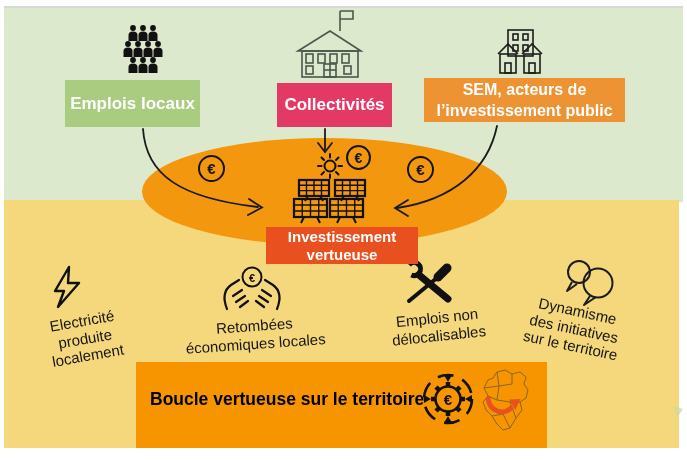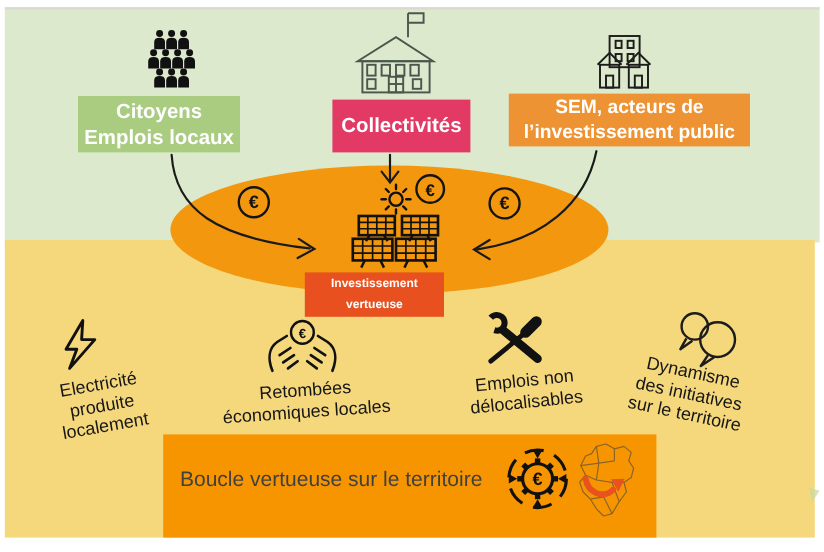--- a/index.html
+++ b/index.html
@@ -2,27 +2,27 @@
 <html><head>
 <meta charset="utf-8">
 <style>
   html,body{margin:0;padding:0;background:#ffffff;}
   .stage{position:relative;width:687px;height:460px;background:#ffffff;overflow:hidden;
          font-family:"Liberation Sans",sans-serif;}
   .bg-top{position:absolute;left:4px;top:6px;width:679px;height:194px;background:#dde9cc;border-top:2px solid #d9d9d4;}
   .bg-bottom{position:absolute;left:4px;top:200px;width:675px;height:248px;background:#f5d77c;}
   .ellipse{position:absolute;left:142px;top:138px;width:365px;height:107px;background:#f2970e;border-radius:50%;}
   .banner{position:absolute;left:136px;top:362px;width:411px;height:86px;background:#f79500;}
-  .banner-text{position:absolute;left:14px;top:27px;font-size:17.5px;font-weight:400;color:#404040;white-space:nowrap;}
+  .banner-text{position:absolute;left:14px;top:27px;font-size:17.5px;font-weight:700;color:#000000;white-space:nowrap;}
   .box{position:absolute;display:flex;flex-direction:column;justify-content:center;align-items:center;
        color:#ffffff;font-weight:700;text-align:center;z-index:4;}
   .box-citizens{left:65px;top:80px;width:135px;height:47px;background:#a9cc80;font-size:17px;line-height:22px;}
   .box-collectivities{left:277px;top:83px;width:115px;height:44px;background:#e23a64;font-size:17px;}
   .box-sem{left:424px;top:78px;width:201px;height:44px;background:#ee9333;font-size:16px;line-height:21px;}
-  .box-invest{left:254px;top:227px;width:116px;height:37px;background:#e8511f;font-size:10px;line-height:18px;z-index:6;}
+  .box-invest{left:266px;top:227px;width:152px;height:37px;background:#e8511f;font-size:15px;line-height:18px;z-index:6;}
   .coin{position:absolute;box-sizing:border-box;border:2.5px solid #141414;border-radius:50%;
         display:flex;align-items:center;justify-content:center;font-weight:700;color:#141414;z-index:5;}
   .coin-left{left:198px;top:155px;width:27px;height:27px;font-size:15px;}
   .coin-mid{left:346px;top:145px;width:25px;height:25px;font-size:14px;}
   .coin-right{left:407px;top:156px;width:27px;height:27px;font-size:15px;}
   .label{position:absolute;color:#161616;font-size:15px;line-height:17.5px;text-align:center;z-index:5;}
   .label-1{left:30px;top:312px;width:110px;transform:rotate(-10deg);}
   .label-2{left:170px;top:317px;width:170px;transform:rotate(-4deg);}
   .label-3{left:373px;top:309px;width:130px;transform:rotate(-6deg);}
   .label-4{left:509px;top:302px;width:130px;transform:rotate(12deg);}
@@ -200,21 +200,20 @@
           <polygon points="0,-6 9,1 -2,6" fill="#e8521f"></polygon>
         </g>
     </g>
 
     <g opacity="0.75">
       <polygon points="674,406 683,409 677,418" fill="#c7dba6"></polygon>
     </g>
   </svg>
 
   <div class="box box-citizens">
-    <div>Citoyens</div>
     <div>Emplois locaux</div>
   </div>
   <div class="box box-sem">
     <div>SEM, acteurs de</div>
     <div>l’investissement public</div>
   </div>
   <div class="box box-collectivities">
     <div>Collectivités</div>
   </div>
 

